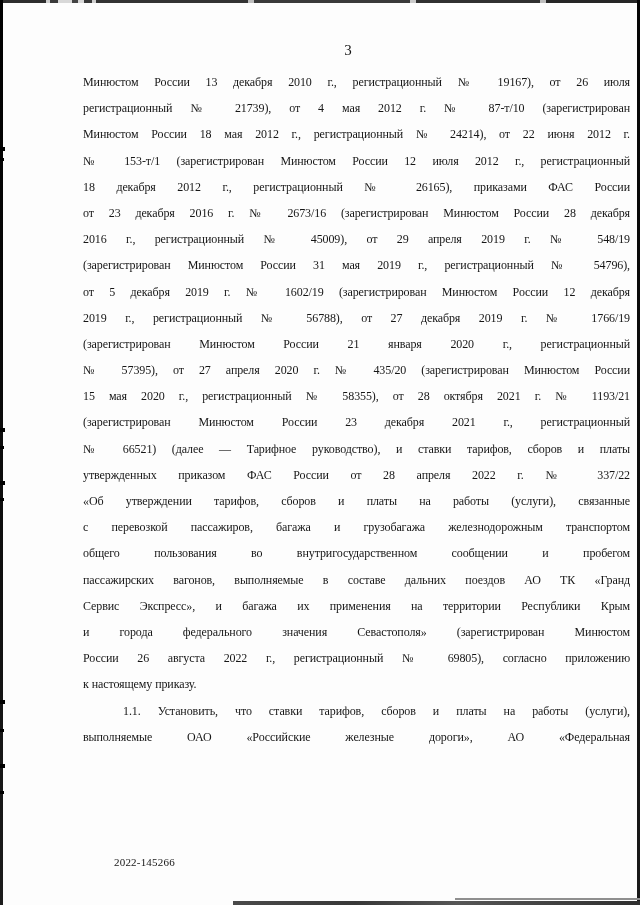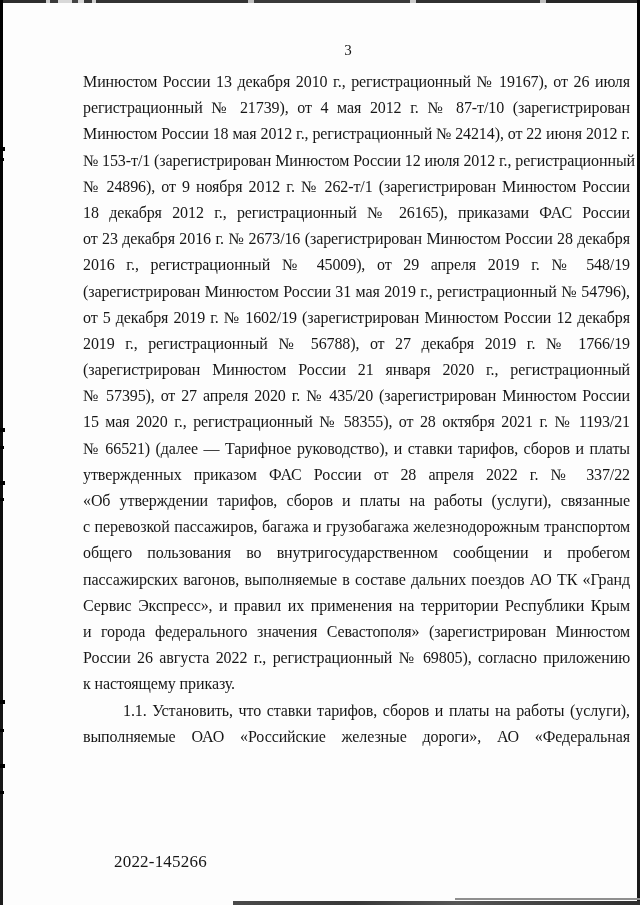--- a/index.html
+++ b/index.html
@@ -17,40 +17,40 @@
     position: absolute;
     top: 40px; left: 78px; width: 540px;
     text-align: center;
     font-size: 15px; line-height: 20px;
   }
 
   
   .text-block {
     position: absolute;
     top: 69px; left: 83px; width: 547px;
-    font-size: 16px;
+    font-size: 12px;
     line-height: 26.2px;
     letter-spacing: -0.1px;
   }
   .line {
     text-align: justify;
     text-align-last: justify;
     -moz-text-align-last: justify;
     height: 26.2px;
     overflow: visible;
     white-space: nowrap;
   }
   .line.last-left { text-align-last: left; }
   .line.indented { text-indent: 40px; }
 
   
   .footer-code {
     position: absolute;
     left: 114px; top: 853px;
-    font-size: 17px; line-height: 18px;
+    font-size: 11px; line-height: 18px;
     letter-spacing: 0.2px;
   }
 
   
   .edge { position: absolute; }
   .edge-left {
     left: 0; top: 0; width: 3px; height: 905px;
     background: linear-gradient(180deg, #000 0%, #0d0d0d 55%, #1c1c1c 100%);
   }
   .edge-right {
@@ -107,36 +107,36 @@
 <div class="tick t8"></div>
 <div class="tick t9"></div>
 <div class="tick t10"></div>
 
 <div class="page-number">3</div>
 <div class="text-block">
     <div class="line">Минюстом России 13 декабря 2010 г., регистрационный № 19167), от 26 июля</div>
     <div class="line">регистрационный № 21739), от 4 мая 2012 г. № 87-т/10 (зарегистрирован</div>
     <div class="line">Минюстом России 18 мая 2012 г., регистрационный № 24214), от 22 июня 2012 г.</div>
     <div class="line">№ 153-т/1 (зарегистрирован Минюстом России 12 июля 2012 г., регистрационный</div>
-    <div class="line">№ 24896), от 9 ноября 2012 г. № 262-т/1 (зарегистрирован Минюстом России</div>
     <div class="line">18 декабря 2012 г., регистрационный № 26165), приказами ФАС России</div>
     <div class="line">от 23 декабря 2016 г. № 2673/16 (зарегистрирован Минюстом России 28 декабря</div>
     <div class="line">2016 г., регистрационный № 45009), от 29 апреля 2019 г. № 548/19</div>
     <div class="line">(зарегистрирован Минюстом России 31 мая 2019 г., регистрационный № 54796),</div>
     <div class="line">от 5 декабря 2019 г. № 1602/19 (зарегистрирован Минюстом России 12 декабря</div>
     <div class="line">2019 г., регистрационный № 56788), от 27 декабря 2019 г. № 1766/19</div>
     <div class="line">(зарегистрирован Минюстом России 21 января 2020 г., регистрационный</div>
     <div class="line">№ 57395), от 27 апреля 2020 г. № 435/20 (зарегистрирован Минюстом России</div>
     <div class="line">15 мая 2020 г., регистрационный № 58355), от 28 октября 2021 г. № 1193/21</div>
+    <div class="line">(зарегистрирован Минюстом России 23 декабря 2021 г., регистрационный</div>
     <div class="line">№ 66521) (далее — Тарифное руководство), и ставки тарифов, сборов и платы</div>
     <div class="line">утвержденных приказом ФАС России от 28 апреля 2022 г. № 337/22</div>
     <div class="line">«Об утверждении тарифов, сборов и платы на работы (услуги), связанные</div>
     <div class="line">с перевозкой пассажиров, багажа и грузобагажа железнодорожным транспортом</div>
     <div class="line">общего пользования во внутригосударственном сообщении и пробегом</div>
     <div class="line">пассажирских вагонов, выполняемые в составе дальних поездов АО ТК «Гранд</div>
-    <div class="line">Сервис Экспресс», и правил их применения на территории Республики Крым</div>
+    <div class="line">Сервис Экспресс», и багажа их применения на территории Республики Крым</div>
     <div class="line">и города федерального значения Севастополя» (зарегистрирован Минюстом</div>
     <div class="line">России 26 августа 2022 г., регистрационный № 69805), согласно приложению</div>
     <div class="line last-left">к настоящему приказу.</div>
     <div class="line indented">1.1. Установить, что ставки тарифов, сборов и платы на работы (услуги),</div>
     <div class="line">выполняемые ОАО «Российские железные дороги», АО «Федеральная</div>
   </div>
 <div class="footer-code">2022-145266</div>
 
 </body></html>

